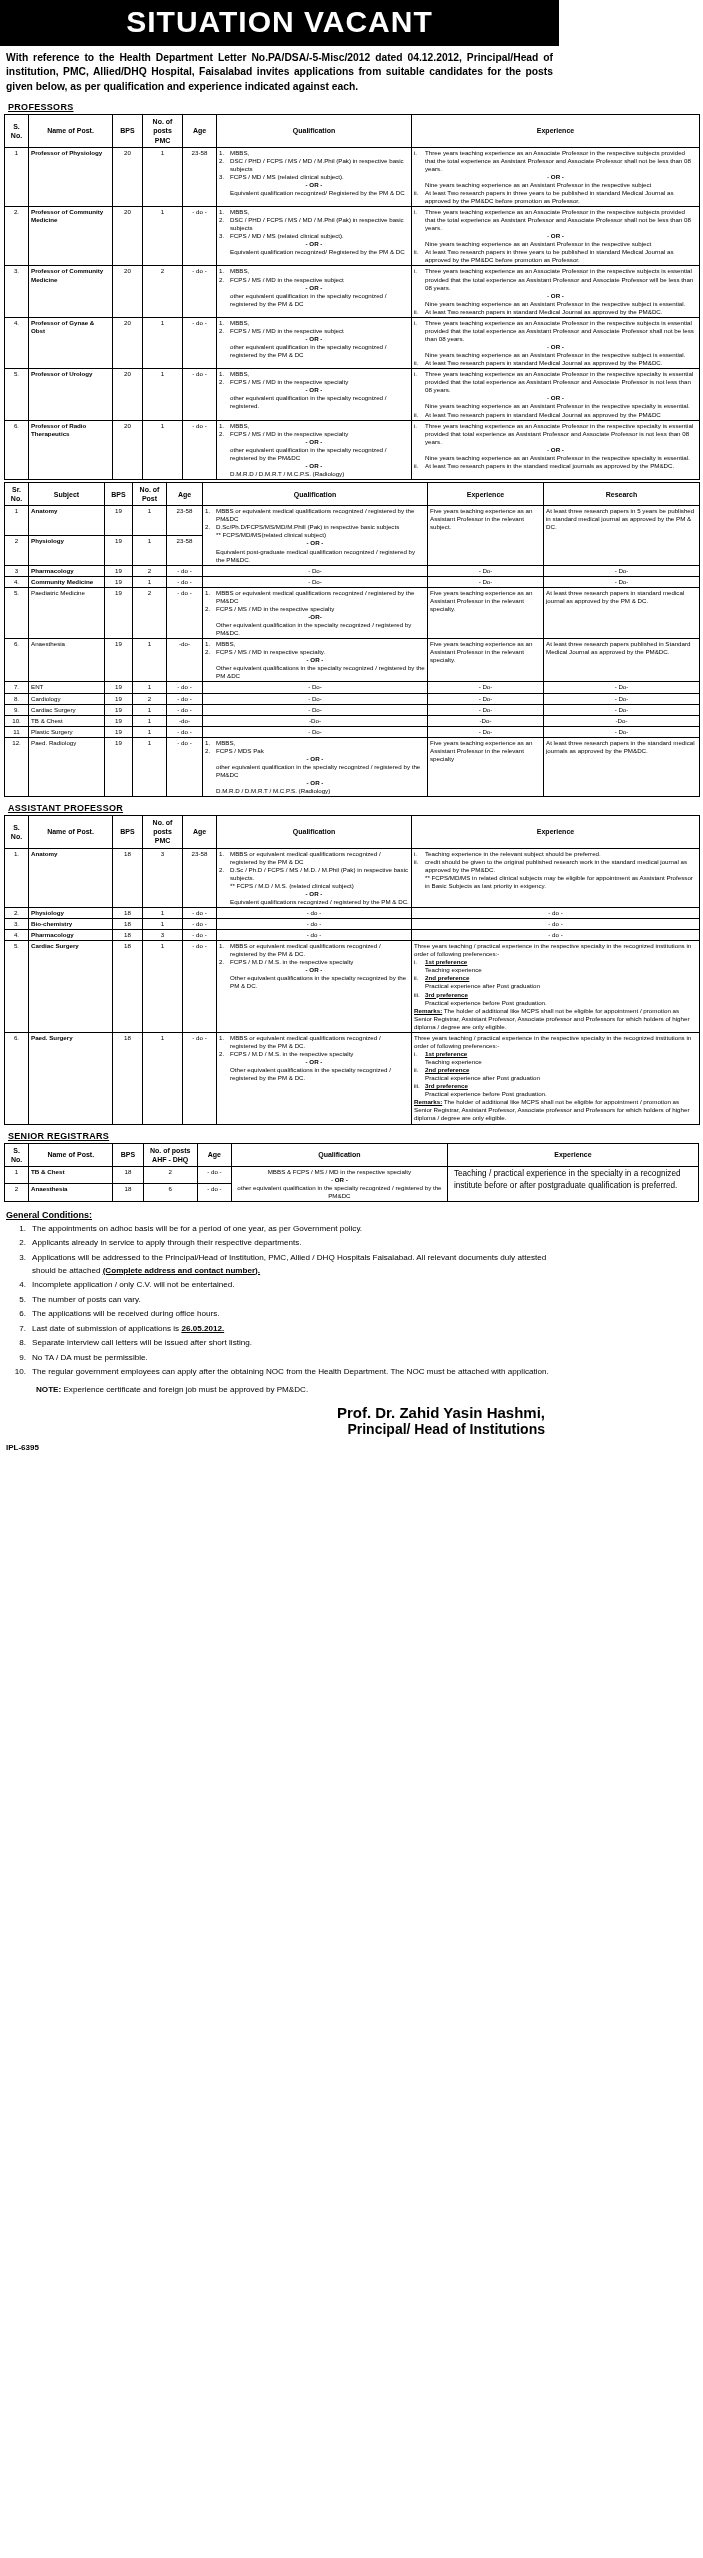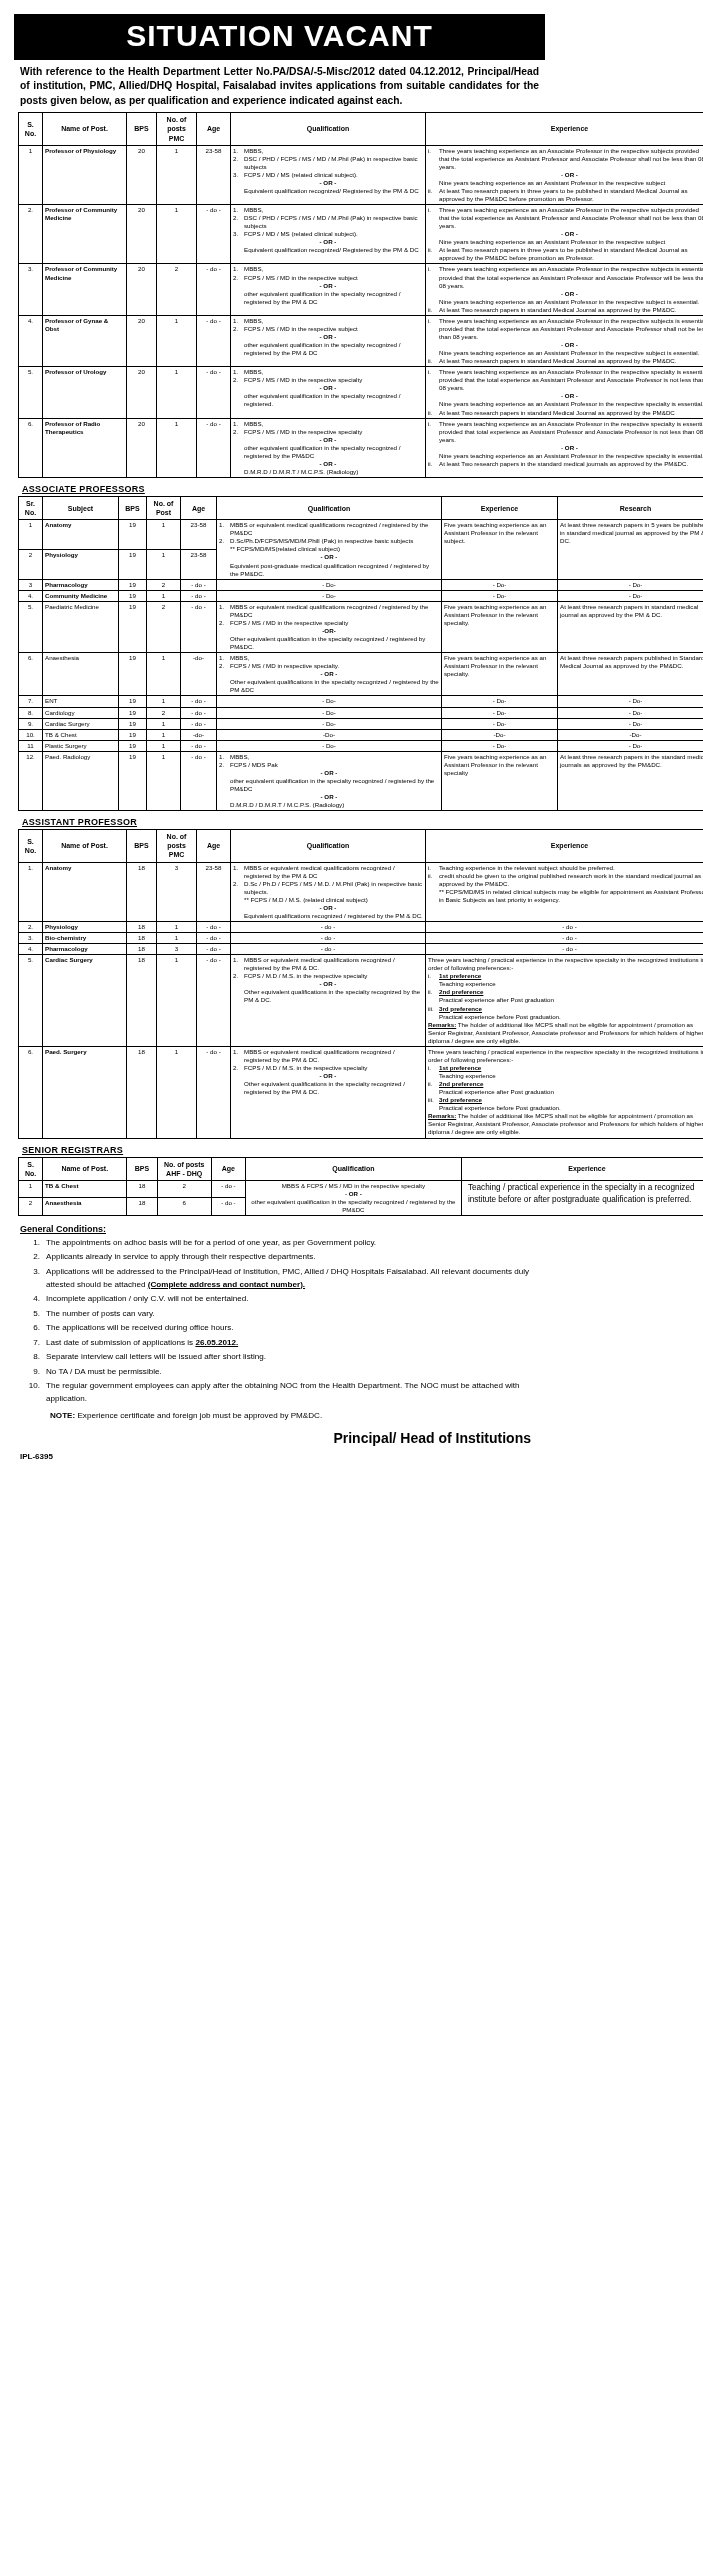--- a/index.html
+++ b/index.html
@@ -4,21 +4,21 @@
 <style>
   * { box-sizing: border-box; }
   html, body { margin:0; padding:0; }
   body {
     width: 703px;
     background: #ffffff;
     font-family: "Liberation Sans", sans-serif;
     color: #000;
     -webkit-font-smoothing: none;
   }
-  .page { width:559px; padding: 14px; position: relative; }
+  .page { width:559px; padding: 0; position: relative; }
 
   .banner {
     background: #000;
     color: #fff;
     text-align: center;
     font-size: 30px;
     font-weight: bold;
     letter-spacing: 1px;
     padding: 6px 0 8px 0;
     line-height: 1.05;
@@ -85,20 +85,21 @@
 </style>
 </head>
 <body>
 
 <div class="page">
 
   <div class="banner">SITUATION VACANT</div>
 
   <div class="intro">With reference to the Health Department Letter No.PA/DSA/-5-Misc/2012 dated 04.12.2012, Principal/Head of institution, PMC, Allied/DHQ Hospital, Faisalabad invites applications from suitable candidates for the posts given below, as per qualification and experience indicated against each.</div>
 
+  <div class="sect-head">PROFESSORS</div>
   <table class="grid">
     <colgroup>
       <col style="width:24px">
         <col style="width:84px">
         <col style="width:30px">
         <col style="width:40px">
         <col style="width:34px">
         <col style="width:195px">
         <col style="width:288px">
     </colgroup>
@@ -346,21 +347,20 @@
               <li>
                 <span class="mk">ii.</span>
                 <span class="tx">At least Two research papers in the standard medical journals as approved by the PM&amp;DC.</span>
               </li>
             </ul>
           </td>
         </tr>
       </tbody>
   </table>
 
-  <div class="sect-head">ASSOCIATE PROFESSORS</div>
   <table class="grid">
     <colgroup>
       <col style="width:24px">
         <col style="width:76px">
         <col style="width:28px">
         <col style="width:34px">
         <col style="width:36px">
         <col style="width:225px">
         <col style="width:116px">
         <col style="width:156px">
@@ -823,17 +823,18 @@
         <span class="n">10.</span>
         <span class="t">The regular government employees can apply after the obtaining NOC from the Health Department. The NOC must be attached with application.</span>
       </li>
     </ol>
   <div class="note">
     <span class="b">NOTE:</span>
     <span>Experience certificate and foreign job must be approved by PM&amp;DC.</span>
   </div>
 
   <div class="sign">
+    <div class="l1">Prof. Dr. Zahid Yasin Hashmi,</div>
     <div class="l2">Principal/ Head of Institutions</div>
   </div>
 
   <div class="refno">IPL-6395</div>
 </div>
 
 </body></html>

